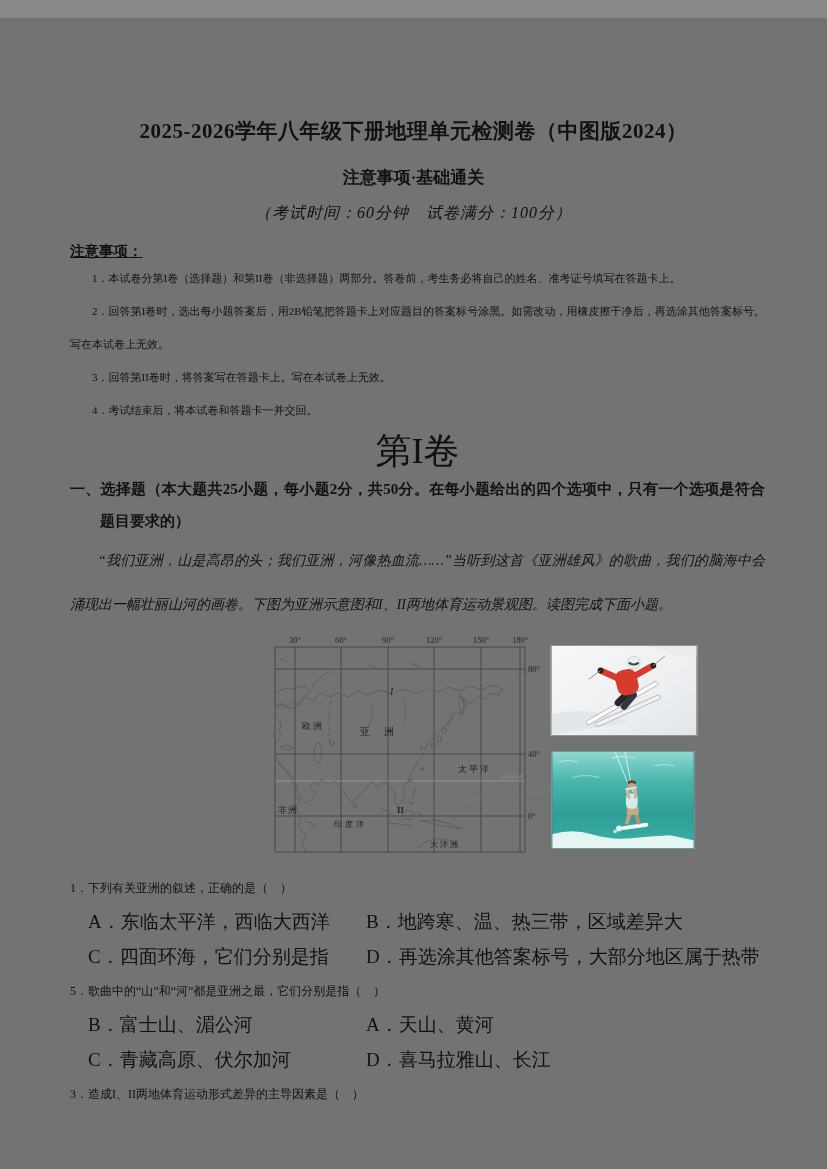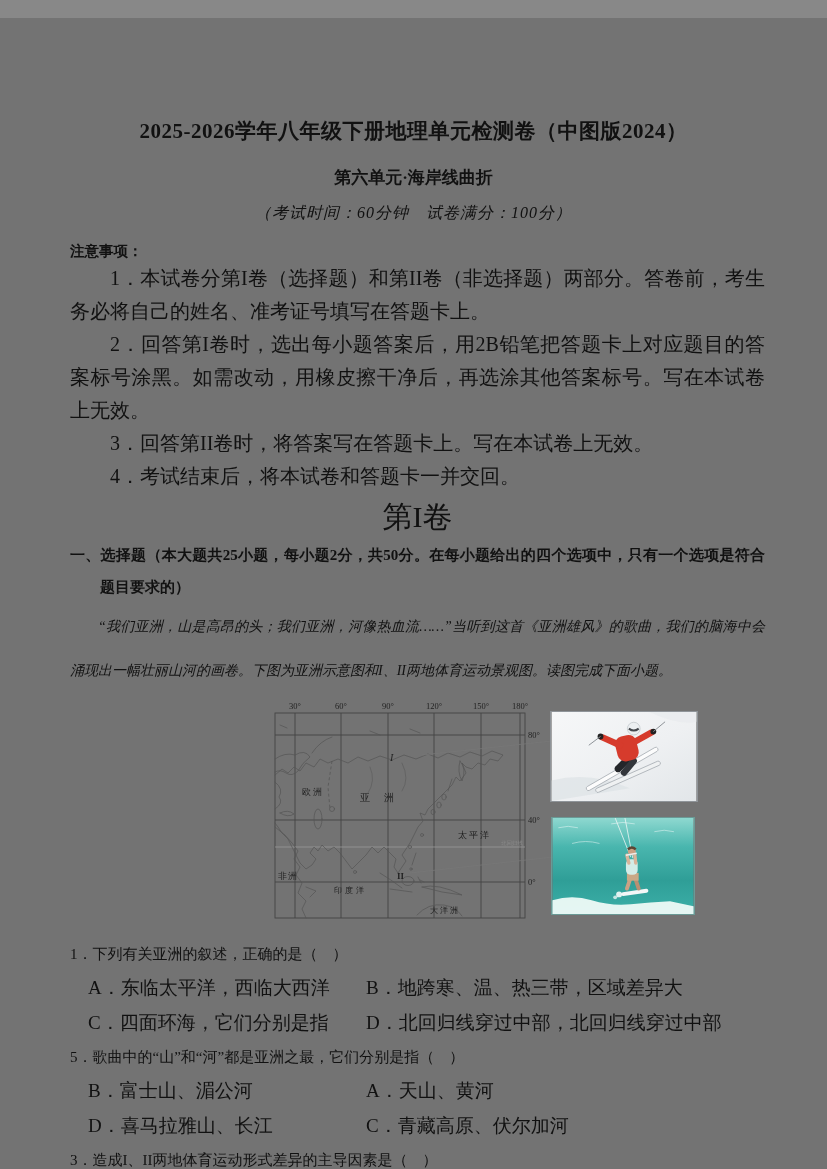--- a/index.html
+++ b/index.html
@@ -8,44 +8,44 @@
     width:827px;height:1169px;
     margin:18px auto;background:#737373;
     font-family:"Liberation Serif","DejaVu Serif",serif;
     color:#111;overflow:hidden;
   }
   .content{padding:0 62px 0 70px;}
   .title{margin:0;padding-top:98px;font-size:21px;line-height:30px;font-weight:bold;text-align:center;letter-spacing:.5px;}
   .subtitle{margin:20px 0 0 0;font-size:17px;line-height:24px;font-weight:bold;text-align:center;}
   .exam-info{margin:12px 0 0 0;font-size:16px;line-height:22px;text-align:center;font-style:italic;letter-spacing:1px;}
   .notice{margin-top:16px;}
-  .notice-head{margin:0;font-size:14.5px;font-weight:bold;line-height:22px;}
-  .notice-item{margin:0;font-size:20px;line-height:33px;text-indent:2em;text-align:justify;}
-  .volume-heading{margin:6px 0 0 0;font-size:30px;line-height:36px;font-weight:normal;text-align:center;}
+  .notice-head{margin:0;font-size:14.5px;font-weight:bold;line-height:22px;text-decoration:underline;}
+  .notice-item{margin:0;font-size:11px;line-height:33px;text-indent:2em;text-align:justify;}
+  .volume-heading{margin:6px 0 0 0;font-size:36px;line-height:36px;font-weight:normal;text-align:center;}
   .section-title{margin:4px 0 0 0;font-size:15px;font-weight:bold;line-height:32px;padding-left:2em;text-indent:-2em;text-align:justify;}
   .passage{margin:2px 0 0 0;font-size:14px;font-style:italic;line-height:44px;text-indent:2em;text-align:justify;}
   .figure{position:relative;height:232px;margin-top:4px;}
   .map-svg{position:absolute;left:0;top:0;}
   .photo{position:absolute;box-sizing:border-box;}
   .photo-ski{left:480px;top:14px;width:148px;height:91px;border:1px solid #8f9499;}
   .photo-surf{left:481px;top:120px;width:144px;height:98px;border:1px solid #6a9a96;}
   .photo svg{display:block;width:100%;height:100%;}
   .question{margin:0;}
   .q1{margin-top:8px;}
-  .stem{margin:0;font-size:15px;line-height:34px;}
+  .stem{margin:0;font-size:12px;line-height:34px;}
   .opts{display:grid;grid-template-columns:278px 1fr;padding-left:18px;font-size:19px;line-height:34.5px;}
   .opt{white-space:nowrap;overflow:hidden;}
 </style>
 </head>
 <body>
 
 <div class="page">
 
   <h1 class="title">2025-2026学年八年级下册地理单元检测卷（中图版2024）</h1>
-  <h2 class="subtitle">第六单元·海岸线曲折</h2>
+  <h2 class="subtitle">注意事项·基础通关</h2>
   <div class="exam-info">（考试时间：60分钟　试卷满分：100分）</div>
 
   <div class="content">
     <div class="notice">
       <p class="notice-head">注意事项：</p>
       <p class="notice-item">1．本试卷分第I卷（选择题）和第II卷（非选择题）两部分。答卷前，考生务必将自己的姓名、准考证号填写在答题卡上。</p>
       <p class="notice-item">2．回答第I卷时，选出每小题答案后，用2B铅笔把答题卡上对应题目的答案标号涂黑。如需改动，用橡皮擦干净后，再选涂其他答案标号。写在本试卷上无效。</p>
       <p class="notice-item">3．回答第II卷时，将答案写在答题卡上。写在本试卷上无效。</p>
       <p class="notice-item">4．考试结束后，将本试卷和答题卡一并交回。</p>
     </div>
@@ -223,31 +223,31 @@
         </svg>
       </div>
     </div>
 
     <div class="question q1">
       <p class="stem">1．下列有关亚洲的叙述，正确的是（　）</p>
       <div class="opts">
         <div class="opt">A．东临太平洋，西临大西洋</div>
         <div class="opt">B．地跨寒、温、热三带，区域差异大</div>
         <div class="opt">C．四面环海，它们分别是指</div>
-        <div class="opt">D．北回归线穿过中部，北回归线穿过中部</div>
+        <div class="opt">D．再选涂其他答案标号，大部分地区属于热带</div>
       </div>
     </div>
 
     <div class="question">
       <p class="stem">5．歌曲中的“山”和“河”都是亚洲之最，它们分别是指（　）</p>
       <div class="opts">
         <div class="opt">B．富士山、湄公河</div>
         <div class="opt">A．天山、黄河</div>
+        <div class="opt">C．青藏高原、伏尔加河</div>
         <div class="opt">D．喜马拉雅山、长江</div>
-        <div class="opt">C．青藏高原、伏尔加河</div>
       </div>
     </div>
 
     <div class="question">
       <p class="stem">3．造成I、II两地体育运动形式差异的主导因素是（　）</p>
     </div>
 
   </div>
 </div>
 

